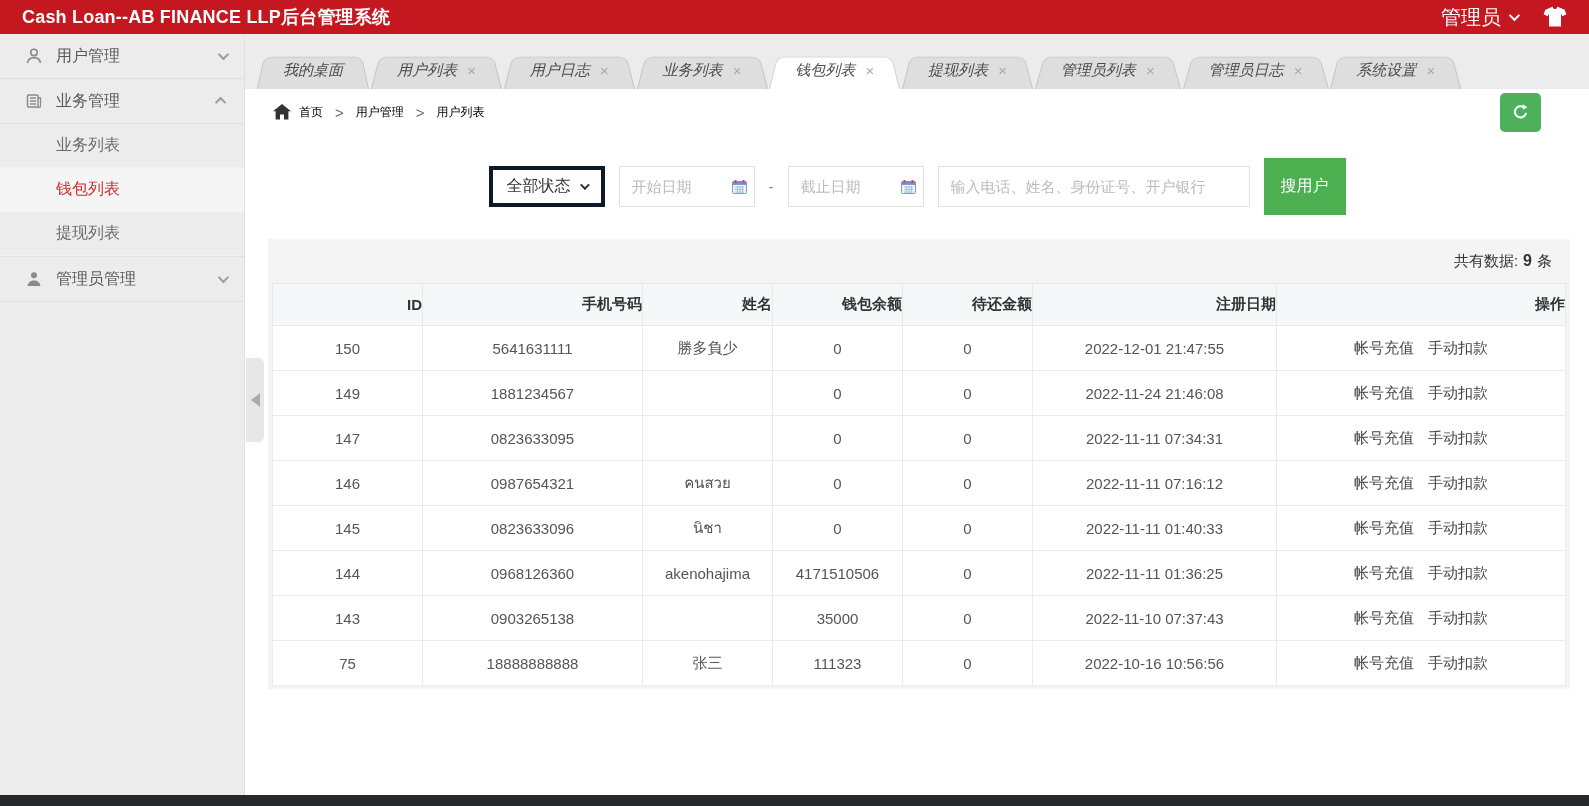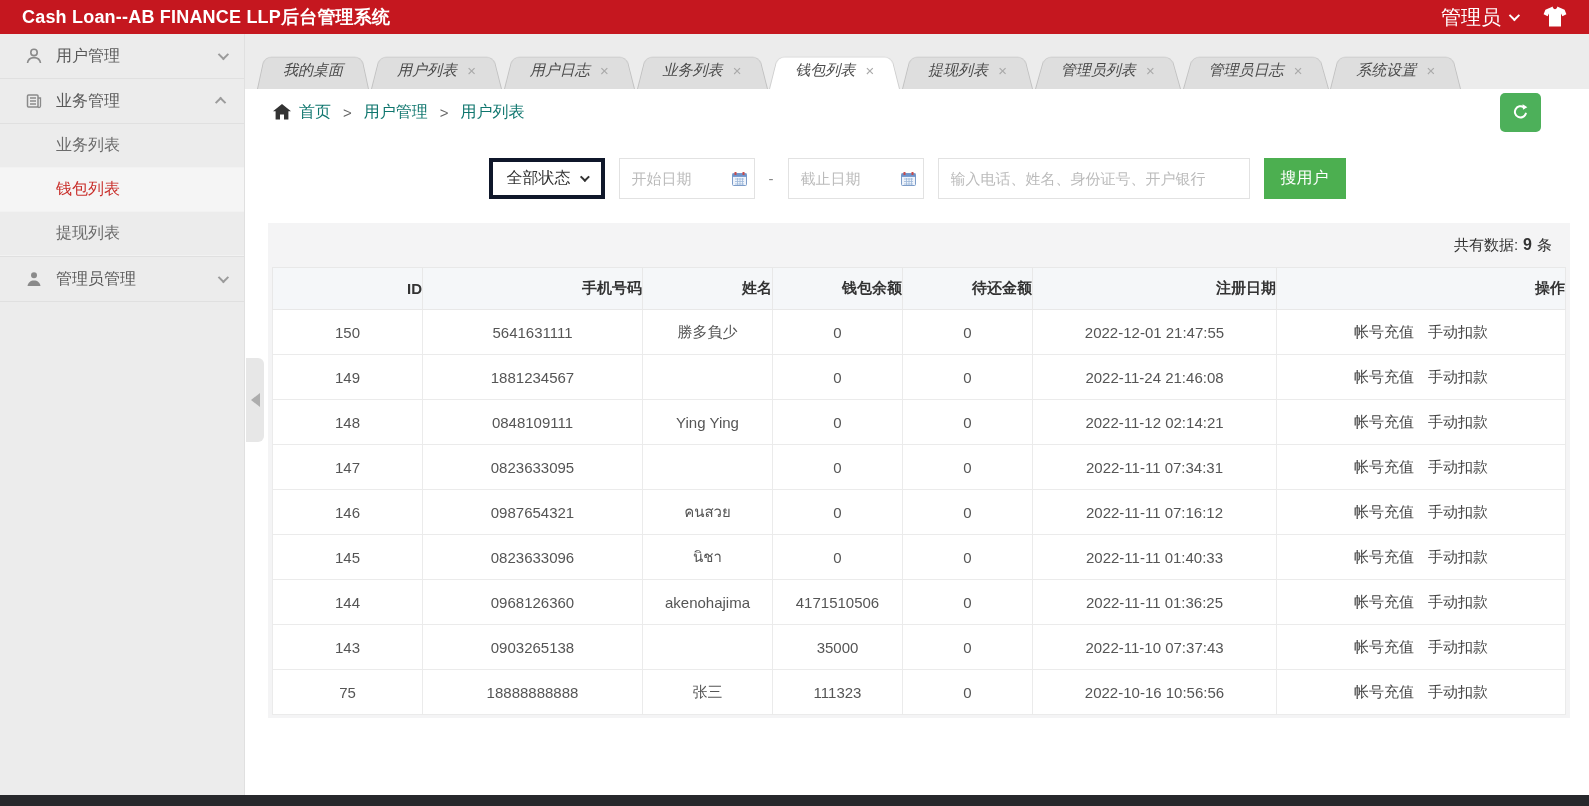--- a/index.html
+++ b/index.html
@@ -41,36 +41,36 @@
   .tabbar { height:55px; background:#ececec; display:flex; align-items:flex-end; padding-left:12px; flex-shrink:0; }
   .tab { position:relative; height:37px; display:flex; align-items:center; padding:0 26px; margin-right:2px; cursor:pointer; font-size:15px; color:#4a4a4a;font-style:italic; }
   .tab::before { content:""; position:absolute; inset:0; background:#dedede; border:1px solid #c2c2c2; border-bottom:none; border-radius:9px 9px 0 0; transform:perspective(9px) rotateX(2deg); transform-origin:bottom; }
   .tab > * { position:relative; z-index:1; }
   .tab.tab--active::before { background:#fff; border-color:#cfcfcf; }
   .tab-close { margin-left:10px; color:#a9a9a9; font-size:15px; line-height:1; cursor:pointer; }
 
   
   .crumb-row { height:46px; display:flex; align-items:center; padding-left:28px; background:#fff; flex-shrink:0; }
   .crumb-row .home-ico { margin-right:8px; display:flex; }
-  .crumb-link { font-size:16px; color:#0f766e; cursor:pointer; }
+  .crumb-link { font-size:12px; color:#000000; cursor:pointer; }
   .crumb-sep { margin:0 12px; color:#666; font-size:15px; }
   .refresh-btn { margin-left:auto; margin-right:48px; width:41px; height:39px; background:#4DB05A; border:none; border-radius:5px; display:flex; align-items:center; justify-content:center; cursor:pointer; }
 
   
   .filter-row { margin-top:23px; display:flex; justify-content:center; align-items:center; gap:14px; flex-shrink:0; }
   .status-select { position:relative; height:41px; min-width:100px; background:#fff; border:4px solid #0f172a; display:flex; align-items:center; padding:0 14px; font-size:16px; color:#333; cursor:pointer; gap:9px; }
   .status-select .chev { color:#333; width:7px; height:7px; }
   .date-box { position:relative; width:136px; height:41px; }
   .date-box input { width:100%; height:100%; border:1px solid #e2e2e2; padding:0 34px 0 12px; font-size:15px; color:#333; font-family:inherit; }
   .date-box input::placeholder { color:#bbb; }
   .date-ico { position:absolute; right:8px; top:50%; transform:translateY(-50%); cursor:pointer; display:flex; }
   .date-dash { color:#888; font-size:15px; }
   .kw-input { width:312px; height:41px; border:1px solid #e2e2e2; padding:0 12px; font-size:15px; color:#333; font-family:inherit; }
   .kw-input::placeholder { color:#bbb; }
-  .search-btn { height:41px; padding:0 17px; background:#4CAF50; color:#fff; border:none; font-size:16px; cursor:pointer; font-family:inherit; }
+  .search-btn { height:57px; padding:0 17px; background:#4CAF50; color:#fff; border:none; font-size:16px; cursor:pointer; font-family:inherit; }
 
   
   .panel { margin:24px 19px 0 23px; background:#f4f4f5; padding-bottom:3px; }
   .summary { height:44px; display:flex; align-items:center; justify-content:flex-end; padding-right:18px; font-size:15px; color:#333; gap:5px; }
   .summary b { font-size:16px; }
   table.data { width:calc(100% - 8px); margin:0 auto; border-collapse:collapse; background:#fff; }
   table.data th { background:#f5f7f9; border:1px solid #e8e8e8; height:42px; font-size:15px; color:#333; font-weight:bold; text-align:right; }
   table.data td { border:1px solid #ebebeb; height:45px; font-size:15px; color:#555; text-align:center; background:#fff; }
   .action-link { color:#454545; cursor:pointer; margin:0 7px; text-decoration:none; }
 
@@ -285,29 +285,20 @@
               <tr>
                 <td>149</td>
                 <td>1881234567</td>
                 <td></td>
                 <td>0</td>
                 <td>0</td>
                 <td>2022-11-24 21:46:08</td>
                 <td><a class="action-link">帐号充值</a><a class="action-link">手动扣款</a></td>
               </tr>
               <tr>
-                <td>148</td>
-                <td>0848109111</td>
-                <td>Ying Ying</td>
-                <td>0</td>
-                <td>0</td>
-                <td>2022-11-12 02:14:21</td>
-                <td><a class="action-link">帐号充值</a><a class="action-link">手动扣款</a></td>
-              </tr>
-              <tr>
                 <td>147</td>
                 <td>0823633095</td>
                 <td></td>
                 <td>0</td>
                 <td>0</td>
                 <td>2022-11-11 07:34:31</td>
                 <td><a class="action-link">帐号充值</a><a class="action-link">手动扣款</a></td>
               </tr>
               <tr>
                 <td>146</td>

